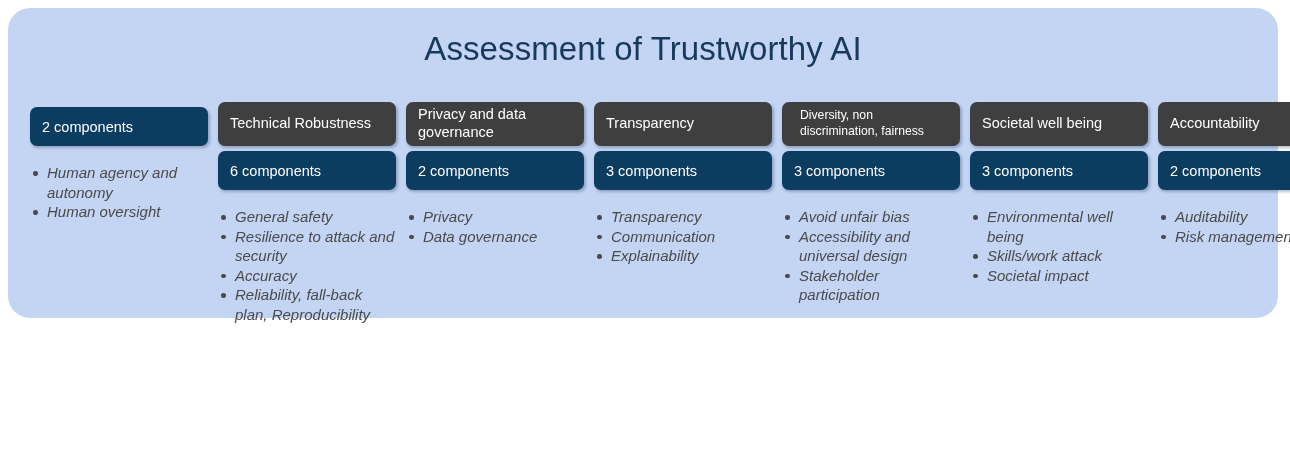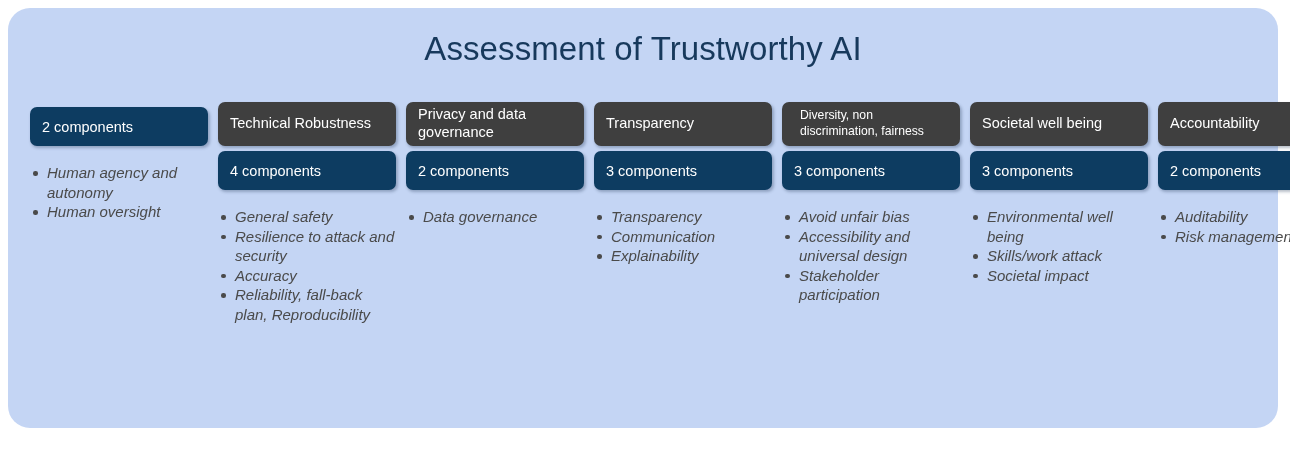--- a/index.html
+++ b/index.html
@@ -13,21 +13,21 @@
     height: 460px;
     font-family: "Liberation Sans", "DejaVu Sans", sans-serif;
     overflow: hidden;
   }
 
   #card {
     position: absolute;
     left: 8px;
     top: 8px;
     width: 1270px;
-    height: 420px;
+    height: 310px;
     background: #c4d5f4;
     border-radius: 22px;
     box-sizing: border-box;
   }
 
   #page-title {
     position: absolute;
     left: 0;
     top: 22px;
     width: 1270px;
@@ -127,32 +127,33 @@
   <div id="columns">
       <div class="column">
         <div class="count-box">2 components</div>
         <ul class="bullet-list">
           <li class="bullet-item">Human agency and autonomy</li>
           <li class="bullet-item">Human oversight</li>
         </ul>
       </div>
       <div class="column">
         <div class="header-box">Technical Robustness</div>
-        <div class="count-box">4 components</div>
+        <div class="count-box">6 components</div>
         <ul class="bullet-list">
           <li class="bullet-item">General safety</li>
           <li class="bullet-item">Resilience to attack and security</li>
           <li class="bullet-item">Accuracy</li>
           <li class="bullet-item">Reliability, fall-back plan, Reproducibility</li>
         </ul>
       </div>
       <div class="column">
         <div class="header-box">Privacy and data governance</div>
         <div class="count-box">2 components</div>
         <ul class="bullet-list">
+          <li class="bullet-item">Privacy</li>
           <li class="bullet-item">Data governance</li>
         </ul>
       </div>
       <div class="column">
         <div class="header-box">Transparency</div>
         <div class="count-box">3 components</div>
         <ul class="bullet-list">
           <li class="bullet-item">Transparency</li>
           <li class="bullet-item">Communication</li>
           <li class="bullet-item">Explainability</li>

